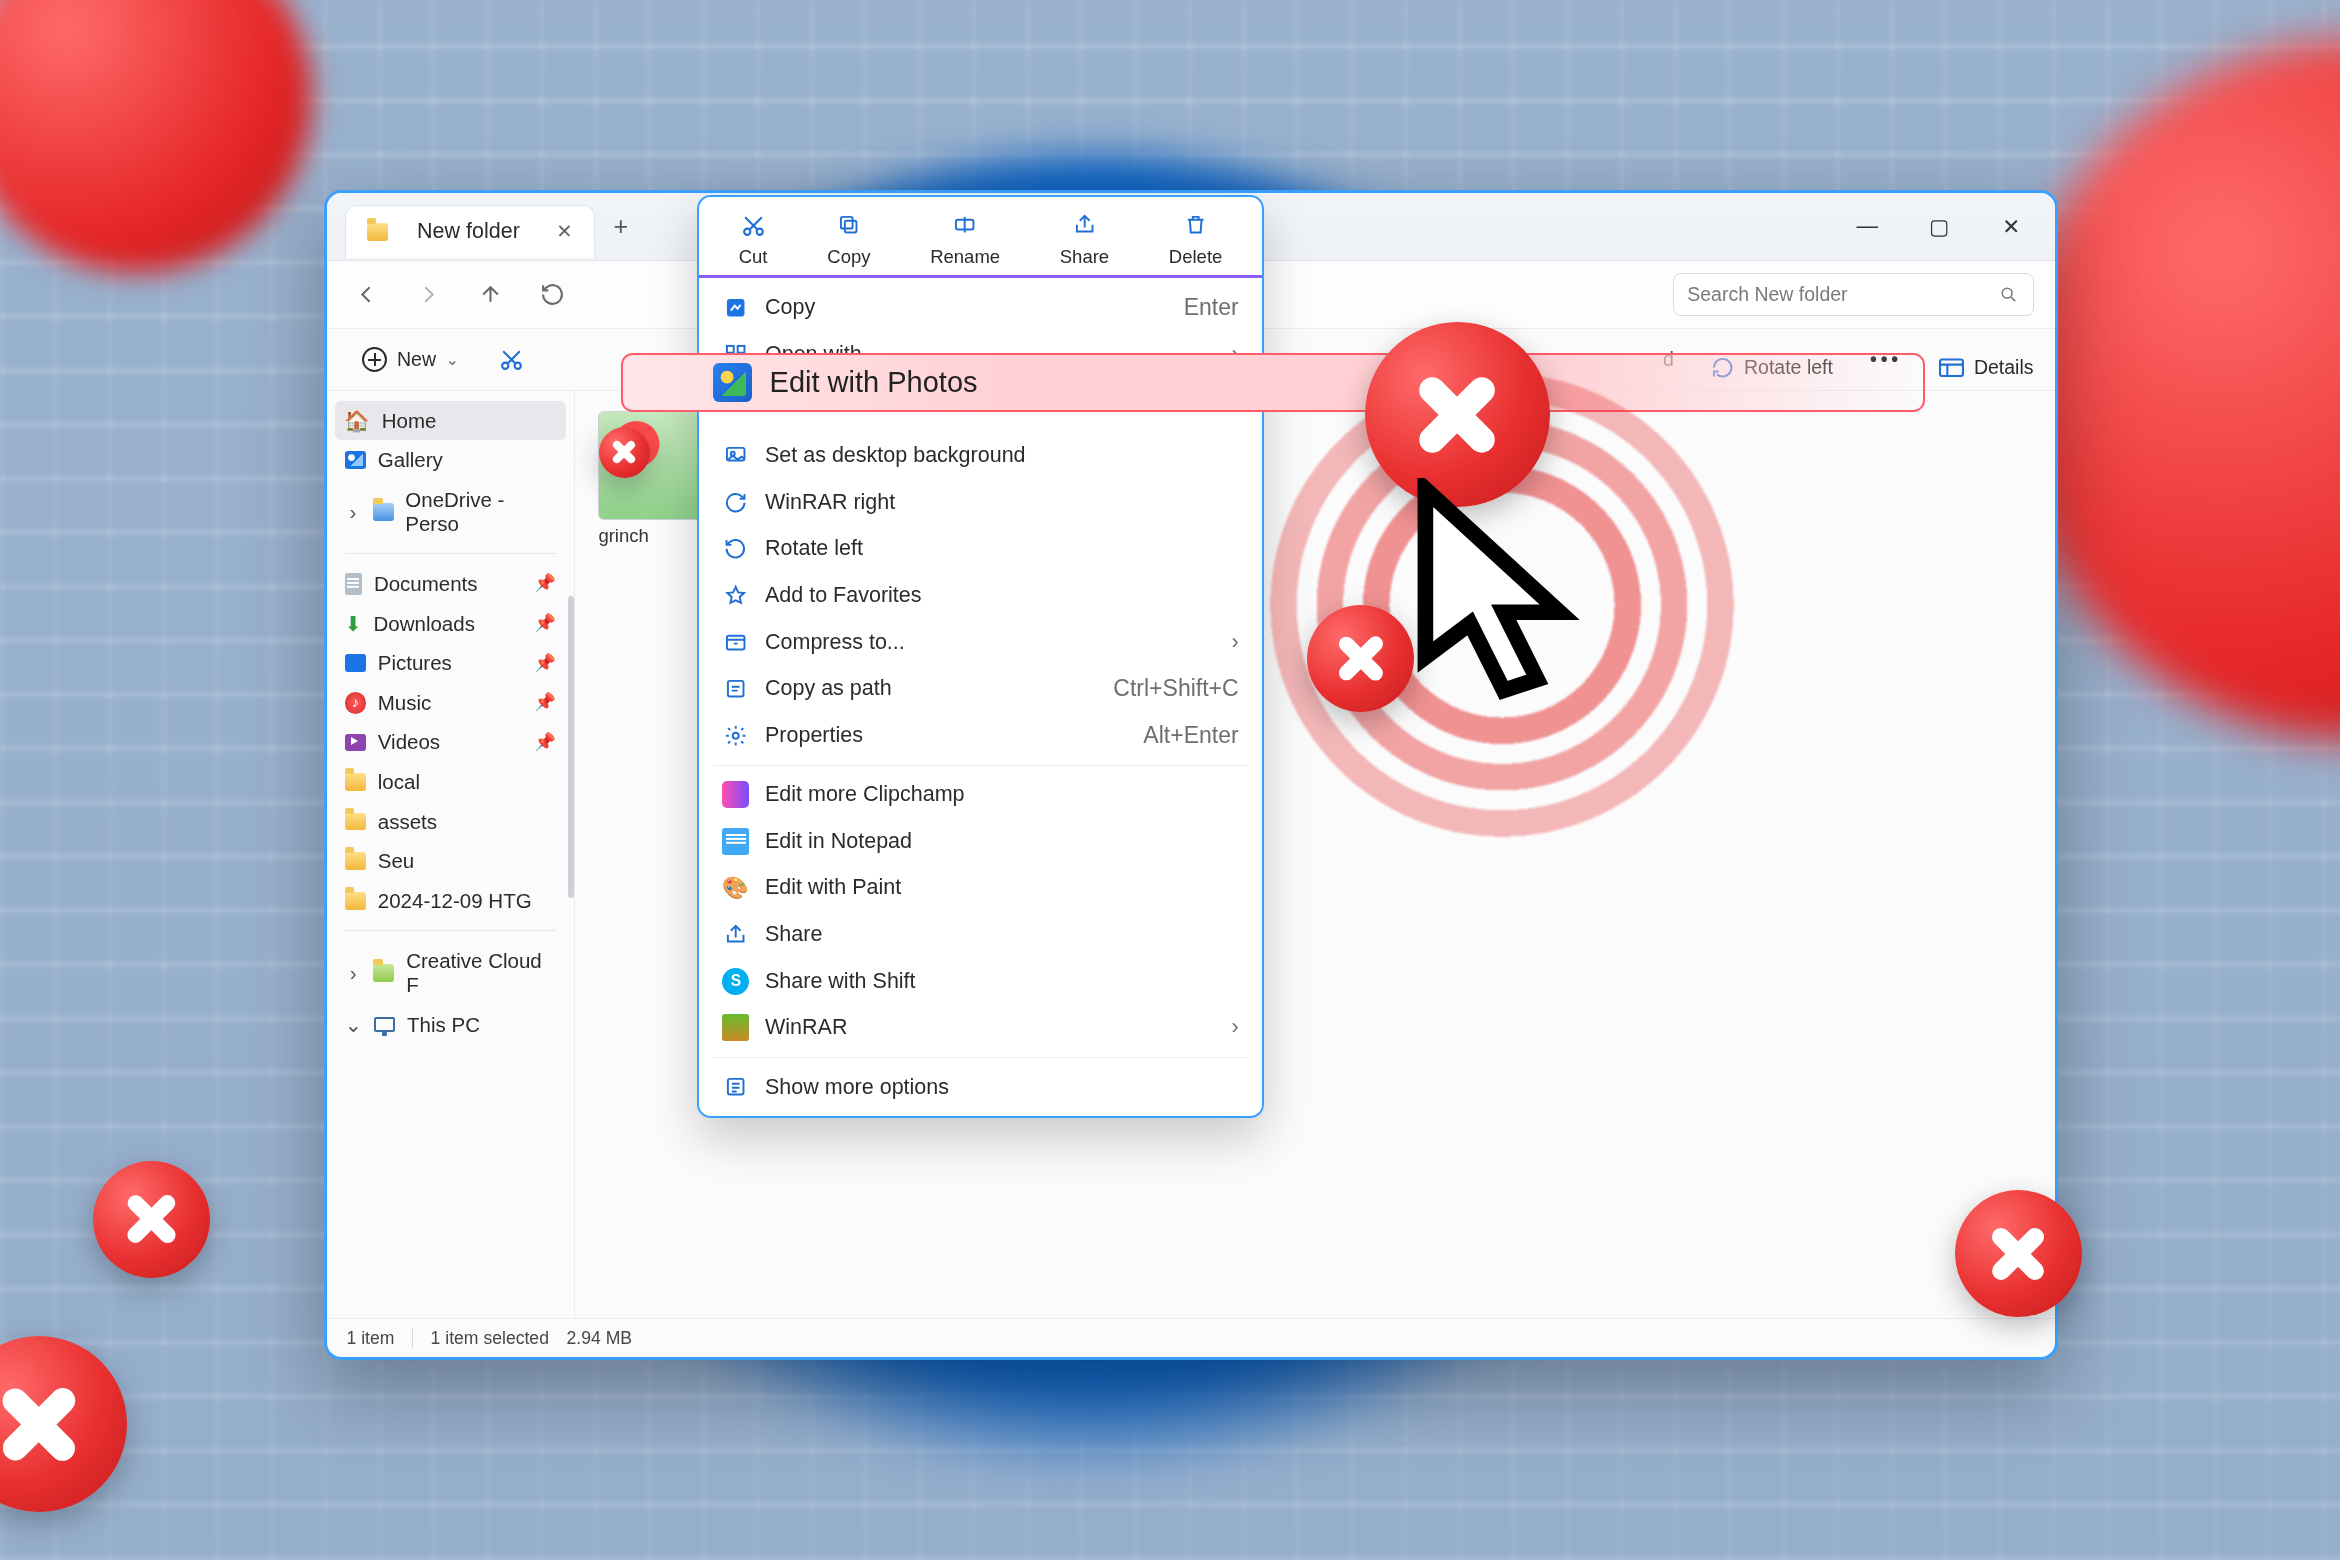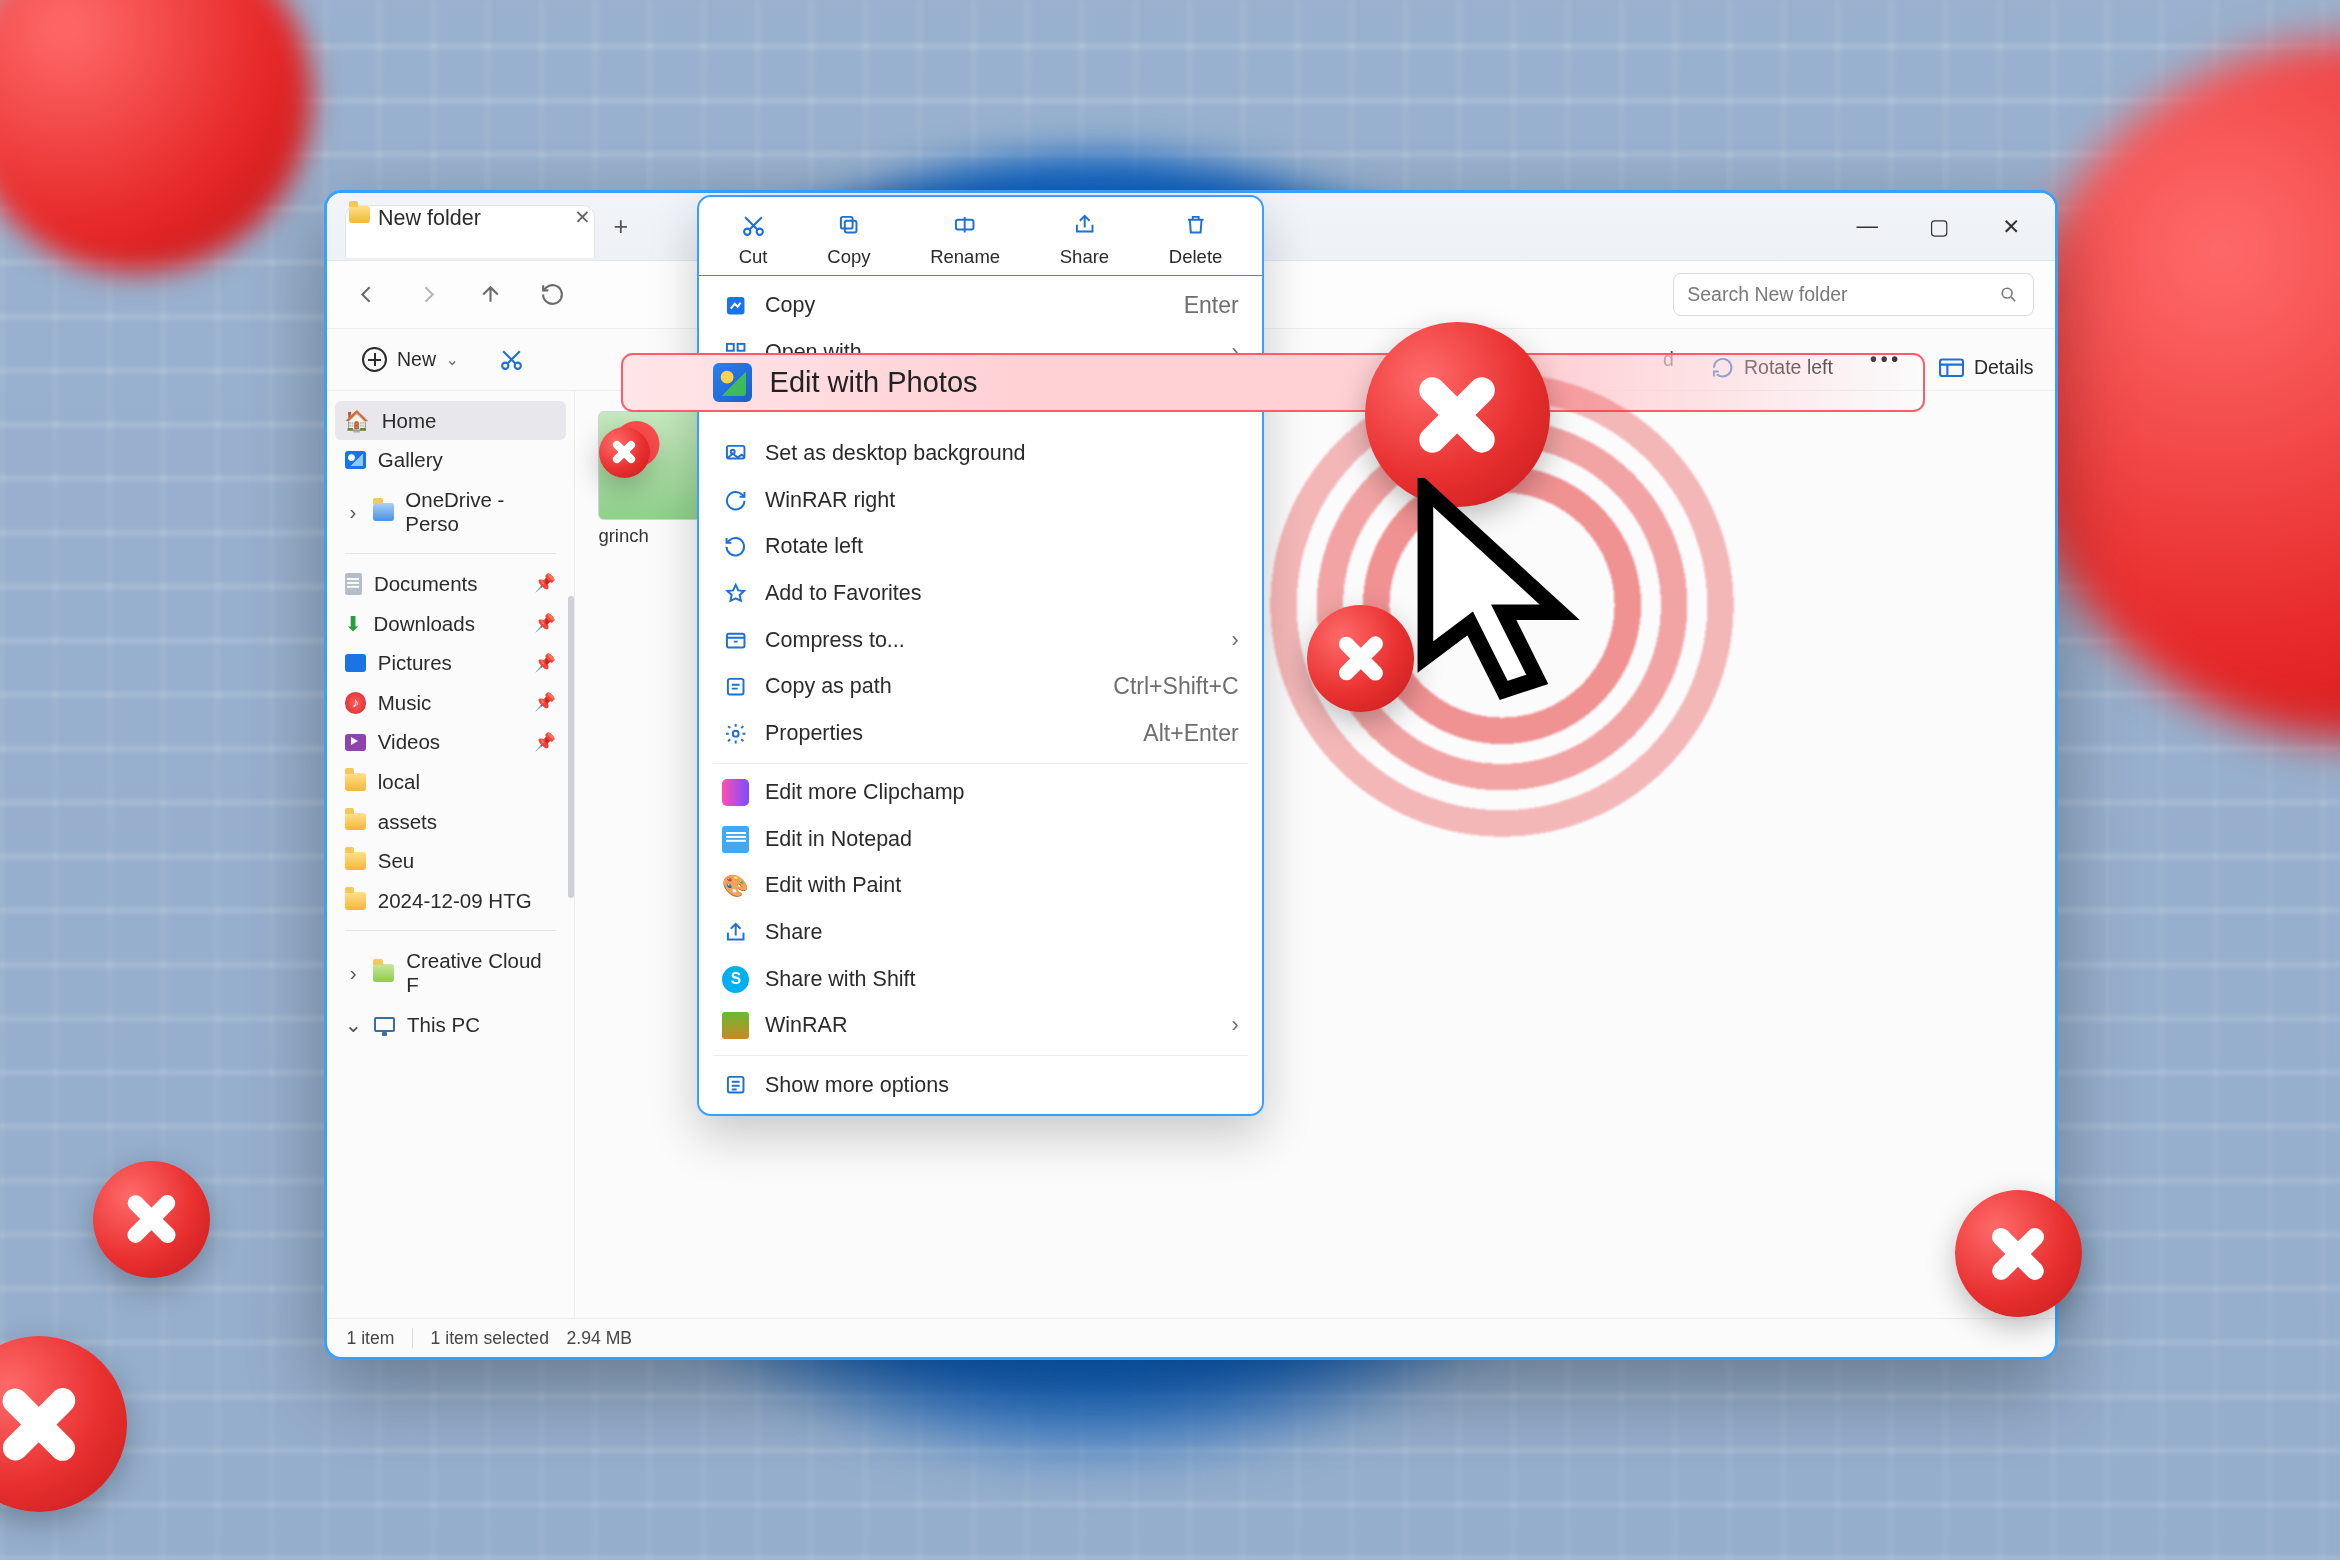--- a/index.html
+++ b/index.html
@@ -63,22 +63,22 @@
 
 .explorer {
   position: absolute; left: 324px; top: 190px; width: 1734px; height: 1170px;
   background: #fbfbfc; border-radius: 17.6px; overflow: hidden;
   border: 3.9px solid #3aa0ff;
   box-shadow: 0 29px 78px rgba(0,0,0,.3);
 }
 .titlebar { height: 68px; display: flex; align-items: center; background: linear-gradient(#f1f4f9,#eef2f7); border-bottom: 1px solid #e1e5ea; }
 .tab {
   margin: 9.8px 0 0 17.6px; height: 53px; width: 250px; background: #fff;
-  border-radius: 11.7px 11.7px 0 0; display: flex; gap: 8px;
-  padding: 0 3px; border: 1px solid #e1e5ea; border-bottom: none;
+  border-radius: 11.7px 11.7px 0 0; display: flex; align-items: center; gap: 29px;
+  padding: 0 21px; border: 1px solid #e1e5ea; border-bottom: none;
   font-size: 21.5px; color: #2b2b2b;
 }
 .tab-close { margin-left: auto; color: #666; font-size: 19.5px; }
 .plus-tab { margin-left: 9.8px; width: 33px; height: 33px; display: flex; align-items: center; justify-content: center; color: #555; font-size: 25px; border-radius: 5.9px; }
 .window-ctrls { margin-left: auto; margin-right: 7.8px; display: flex; }
 .window-ctrls div { width: 72px; height: 59px; display: flex; align-items: center; justify-content: center; font-size: 21.5px; color: #333; }
 
 .navbar { height: 68px; display: flex; align-items: center; gap: 27px; padding: 0 21.5px; background: #fdfdfe; border-bottom: 1px solid #ececf0; }
 .nav-ic { width: 35px; height: 35px; display: flex; align-items: center; justify-content: center; color: #6a6a6a; }
 .search {
@@ -116,21 +116,21 @@
 
 .status { height: 39px; border-top: 1px solid #ececf0; display: flex; align-items: center; gap: 17.6px; padding: 0 19.5px; font-size: 17.6px; color: #474747; }
 .status .sep { width: 1px; height: 19.5px; background: #d7d7dd; }
 
 .ctx {
   position: absolute; left: 697px; top: 195px; width: 567px;
   background: #fff; border: 2px solid #3aa0ff; border-radius: 13.7px;
   box-shadow: 0 19.5px 49px rgba(0,0,0,.2);
   font-size: 21.5px; color: #2b2b2b; overflow: visible;
 }
-.ctx-top { display: flex; justify-content: space-around; padding: 13.7px 9.8px 7.8px; border-bottom: 1px solid #8b5cf6; }
+.ctx-top { display: flex; justify-content: space-around; padding: 13.7px 9.8px 7.8px; border-bottom: 3px solid #8b5cf6; }
 .ctx-top-item { display: flex; flex-direction: column; align-items: center; gap: 5.9px; font-size: 18.5px; }
 .ctx-top-item .ico { width: 29px; height: 29px; color: #2277dd; display: flex; align-items: center; justify-content: center; }
 .ctx-list { padding: 5.9px 0; }
 .ctx-item { display: flex; align-items: center; gap: 15.6px; padding: 9.8px 23.4px; }
 .ctx-item .ico { width: 27px; height: 27px; display: flex; align-items: center; justify-content: center; color: #2f6fd1; }
 .ctx-item .shortcut { margin-left: auto; font-size: 23px; color: #6e6e6e; }
 .ctx-item .arrow { margin-left: auto; color: #6e6e6e; }
 .ctx-sep { height: 1px; background: #ececf0; margin: 5.9px 13.7px; }
 
 .highlight-row {

